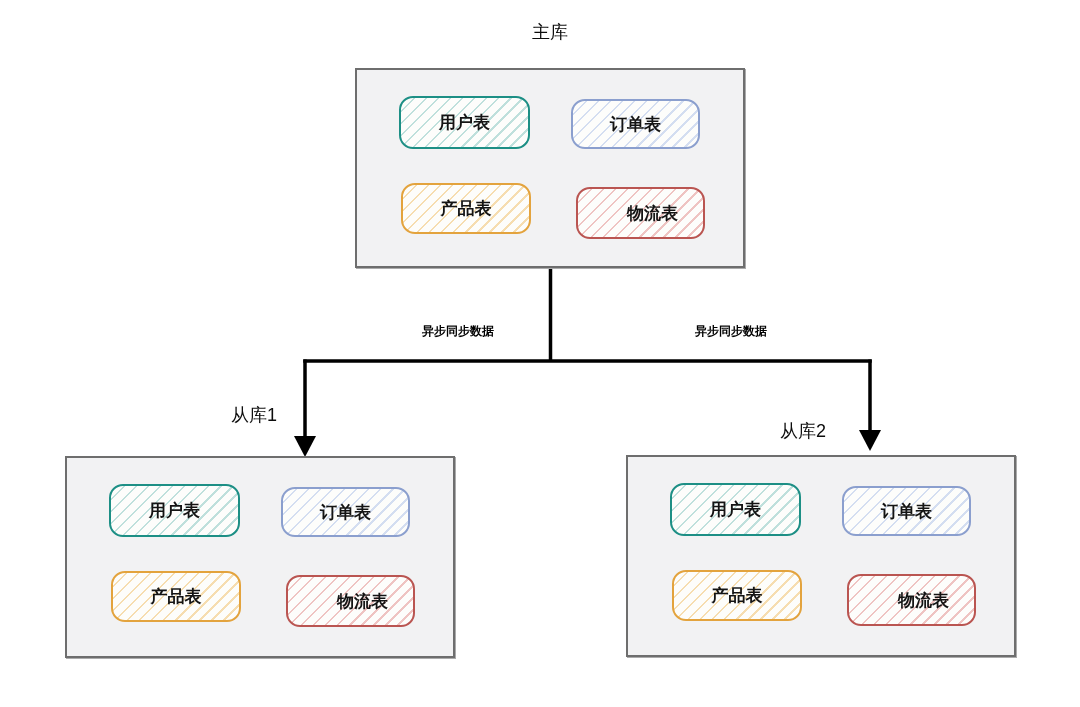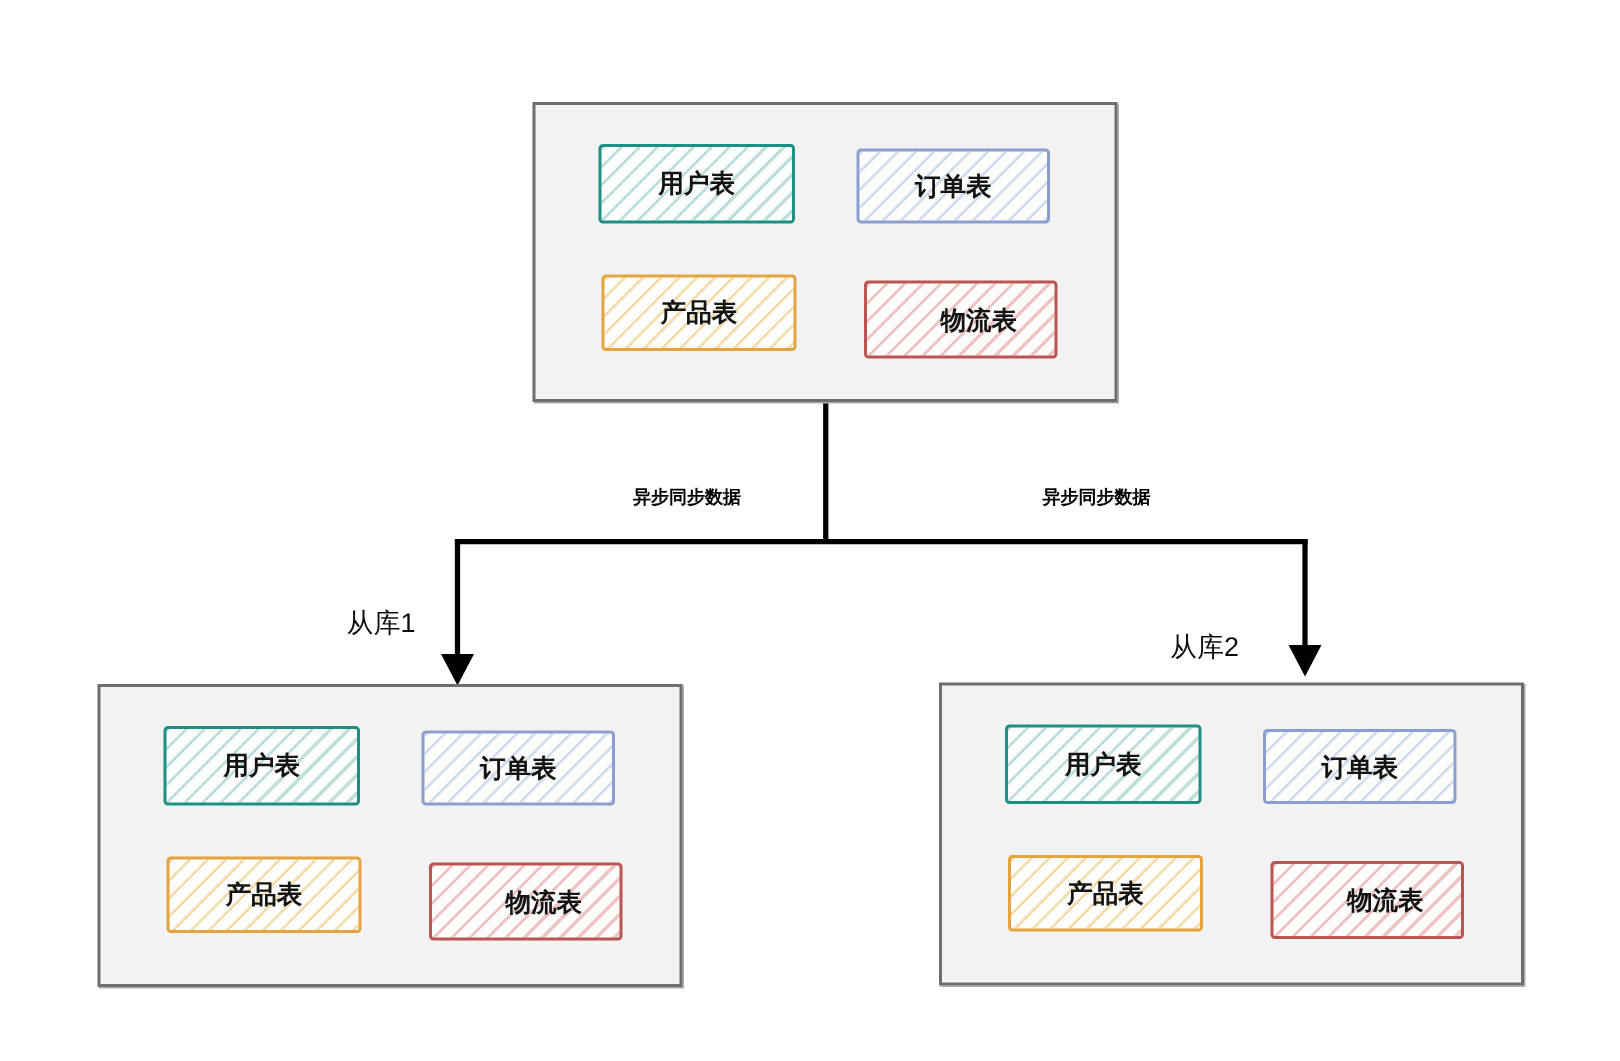--- a/index.html
+++ b/index.html
@@ -28,21 +28,21 @@
   }
   .chip {
     position: absolute;
     box-sizing: border-box;
     display: flex;
     align-items: center;
     justify-content: center;
     font-size: 17px;
     font-weight: bold;
     color: #141414;
-    border-radius: 3px;
+    border-radius: 14px;
     background-color: #fdfdfb;
     white-space: nowrap;
   }
   .chip.teal {
     border: 2.5px solid var(--teal);
     background-image: repeating-linear-gradient(135deg, var(--teal-hatch) 0px, var(--teal-hatch) 2px, transparent 2px, transparent 8.5px);
   }
   .chip.blue {
     border: 2px solid var(--blue);
     background-image: repeating-linear-gradient(135deg, var(--blue-hatch) 0px, var(--blue-hatch) 2px, transparent 2px, transparent 8.5px);
@@ -97,20 +97,21 @@
 
   <svg class="connector" viewBox="0 0 1080 707" xmlns="http://www.w3.org/2000/svg">
     <path d="M550.5 267 V361"></path>
     <path d="M303.25 361 H871.75"></path>
     <path d="M305 359.5 V438"></path>
     <path d="M870 359.5 V432"></path>
     <polygon points="294,436 316,436 305,457"></polygon>
     <polygon points="859,430 881,430 870,451"></polygon>
   </svg>
 
+  <div class="db-label centered master">主库</div>
   <div class="db-box master">
     <div class="chip teal pos-user">用户表</div>
     <div class="chip blue pos-order">订单表</div>
     <div class="chip orange pos-product">产品表</div>
     <div class="chip red pos-logistics">物流表</div>
   </div>
 
   <div class="edge-label left">异步同步数据</div>
   <div class="edge-label right">异步同步数据</div>
 

